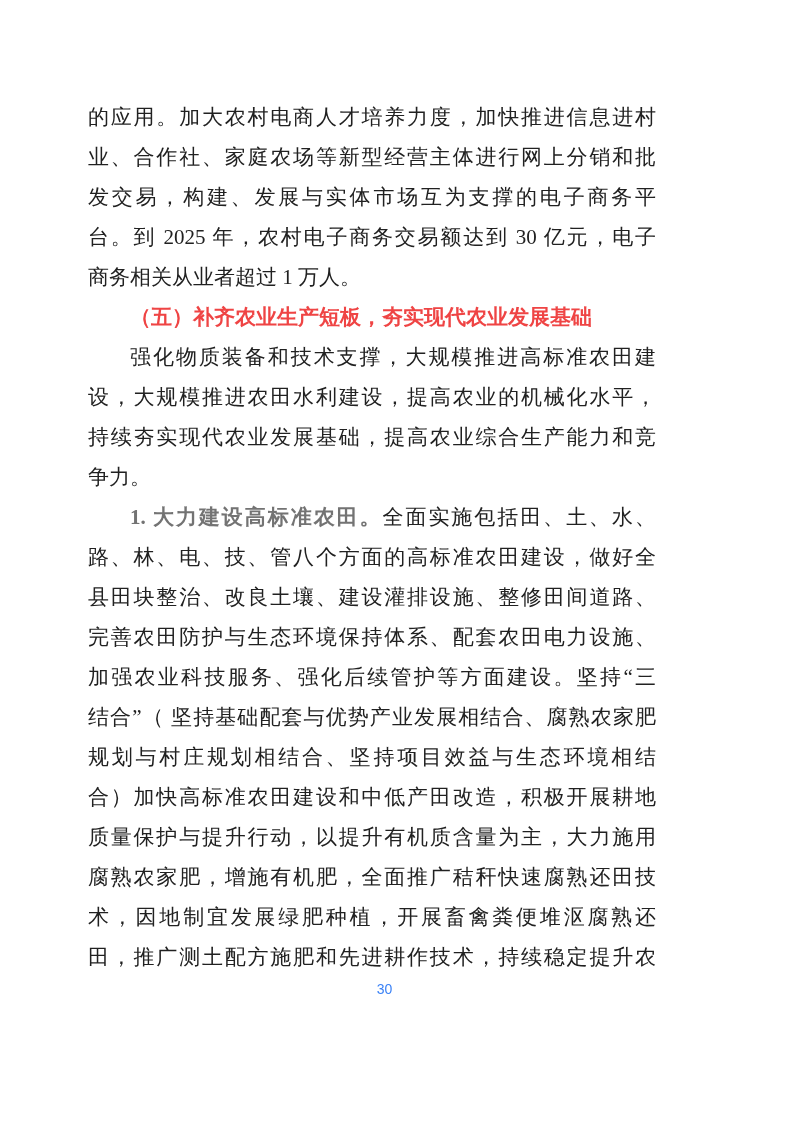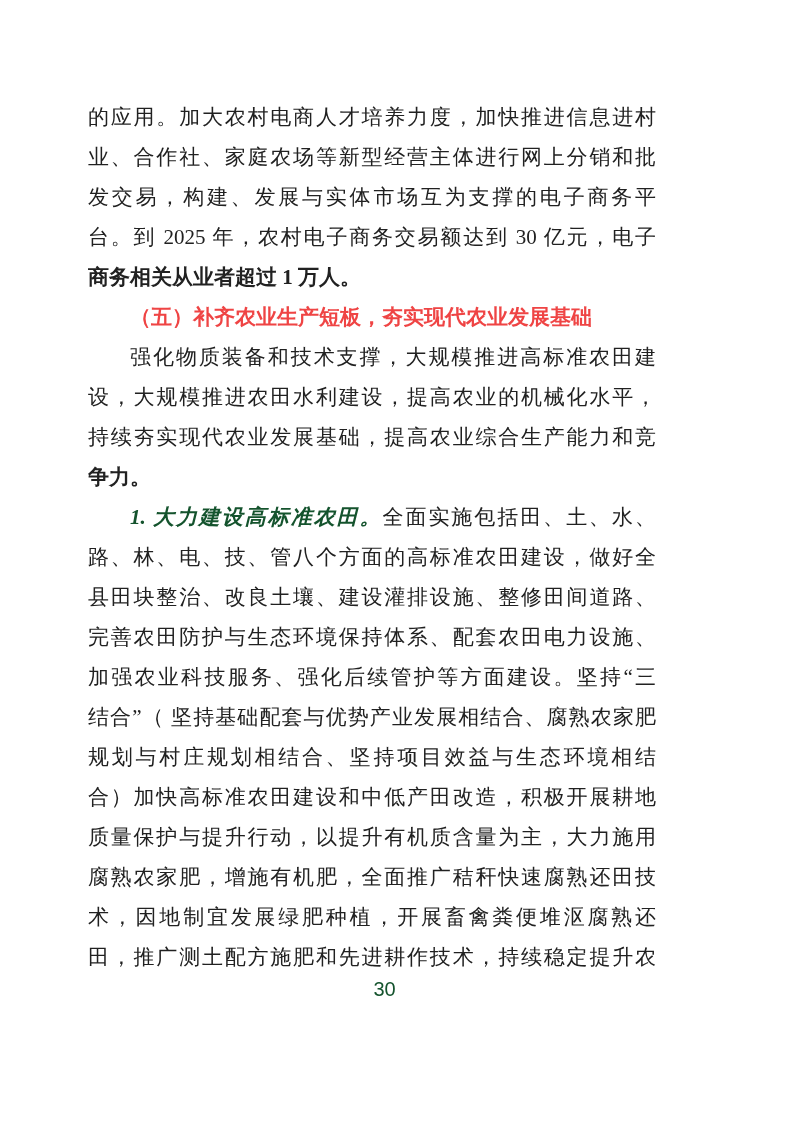--- a/index.html
+++ b/index.html
@@ -24,43 +24,41 @@
     font-size: 21px;
     color: #212121;
     height: 40px;
     line-height: 40px;
     text-align: justify;
     text-align-last: justify;
     overflow: hidden;
   }
   .line.para-end {
     text-align-last: left;
-    font-weight: bold;
   }
   .line.indent {
     padding-left: 42px;
   }
   .line.heading {
     font-weight: bold;
     text-align-last: left;
     color: #ef4444;
   }
   .lead-bold {
     font-weight: bold;
-    color: #14532d;
-    font-style: italic;
+    color: #737373;
   }
   .page-number {
     margin-top: 2px;
     height: 20px;
     line-height: 20px;
     text-align: center;
     font-family: "Liberation Sans", "DejaVu Sans", sans-serif;
-    font-size: 20px;
-    color: #14532d;
+    font-size: 14px;
+    color: #3b82f6;
   }
 </style>
 </head>
 <body>
 
 <div class="page">
   <div class="textblock">
 
     <div class="line">的应用。加大农村电商人才培养力度，加快推进信息进村</div>
     <div class="line">业、合作社、家庭农场等新型经营主体进行网上分销和批</div>

